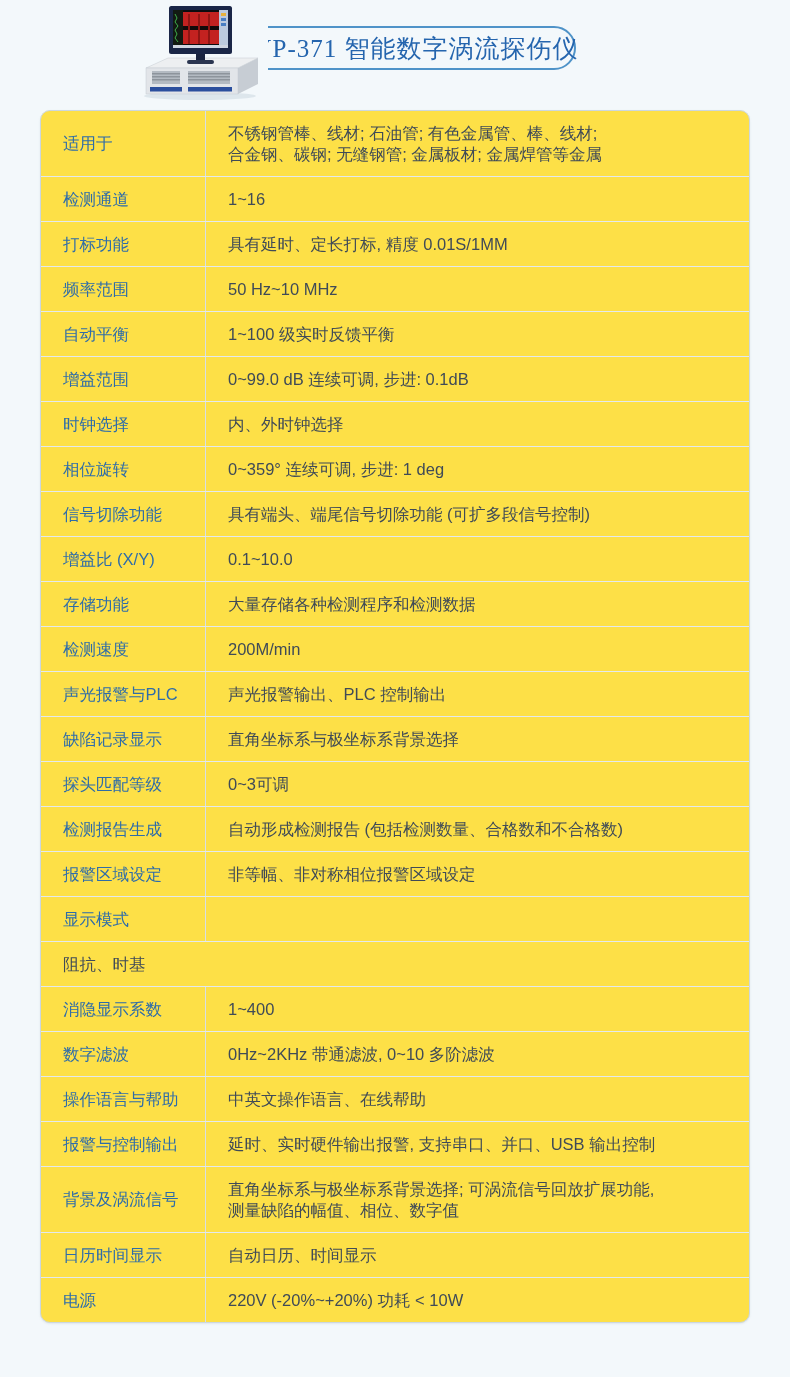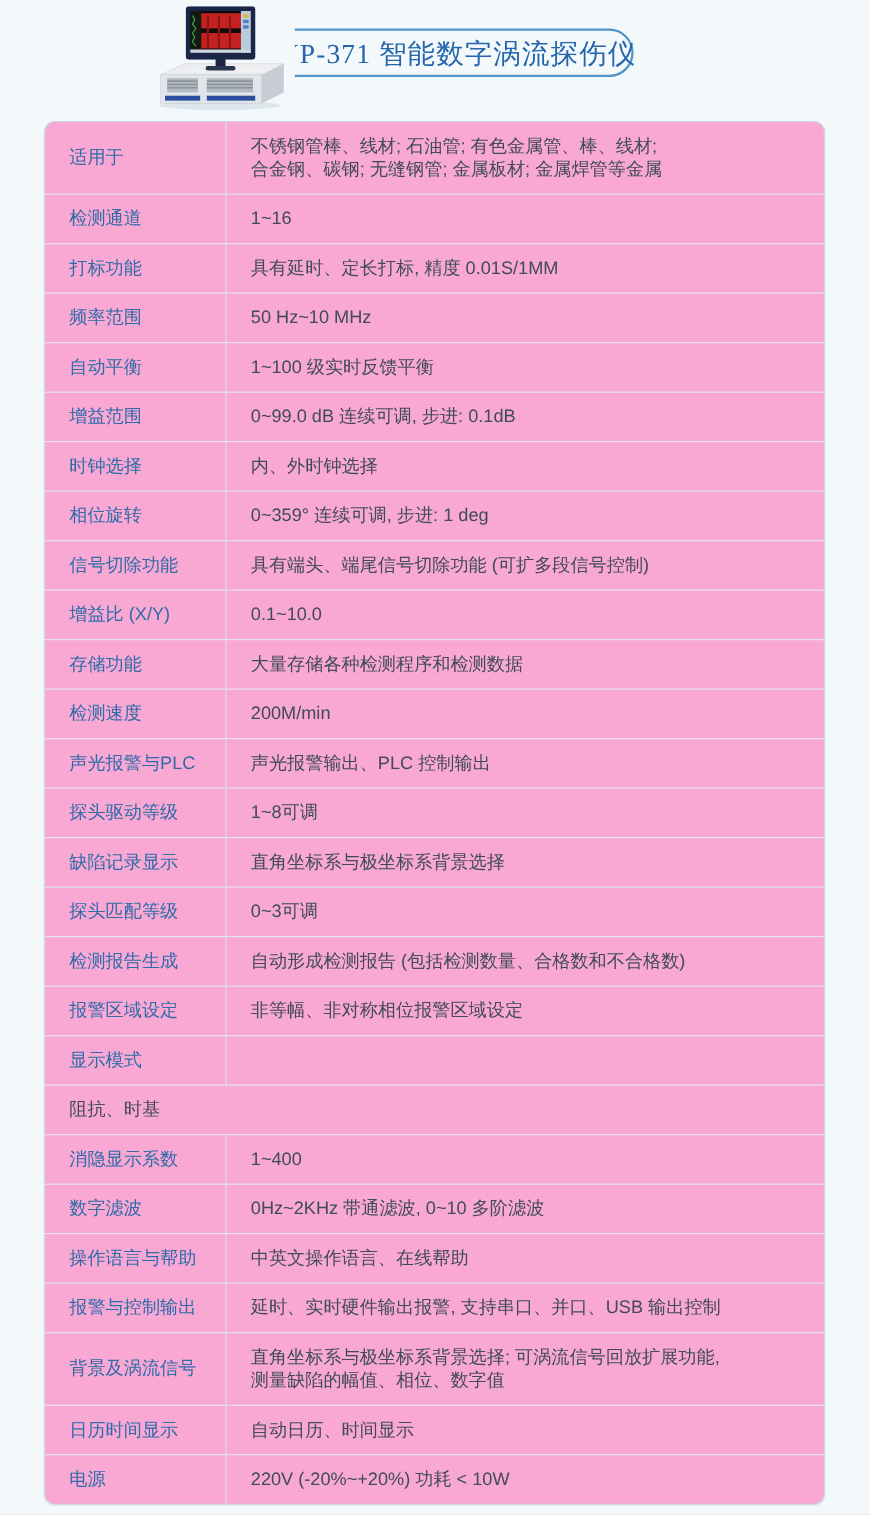--- a/index.html
+++ b/index.html
@@ -38,21 +38,21 @@
     width: 130px; height: 96px;
     background: #f3f8fb;   
     z-index: 2;
   }
 
   
   .spec-card {
     position: absolute;
     left: 40px; top: 110px;
     width: 710px;
-    background: #f9a8d4;
+    background: #fde047;
     border: 1px solid #ccd7df;
     border-radius: 10px;
     overflow: hidden;
     box-shadow: 0 1px 2px rgba(120,140,160,0.15);
   }
   .spec-row {
     display: flex;
     align-items: center;
     border-bottom: 1px solid #e3e9ee;
   }
@@ -199,24 +199,20 @@
   <div class="spec-row">
     <div class="spec-label">检测速度</div>
     <div class="spec-value">200M/min</div>
   </div>
 
   <div class="spec-row">
     <div class="spec-label">声光报警与PLC</div>
     <div class="spec-value">声光报警输出、PLC 控制输出</div>
   </div>
 
-  <div class="spec-row">
-    <div class="spec-label">探头驱动等级</div>
-    <div class="spec-value">1~8可调</div>
-  </div>
 
   <div class="spec-row">
     <div class="spec-label">缺陷记录显示</div>
     <div class="spec-value">直角坐标系与极坐标系背景选择</div>
   </div>
 
   <div class="spec-row">
     <div class="spec-label">探头匹配等级</div>
     <div class="spec-value">0~3可调</div>
   </div>

